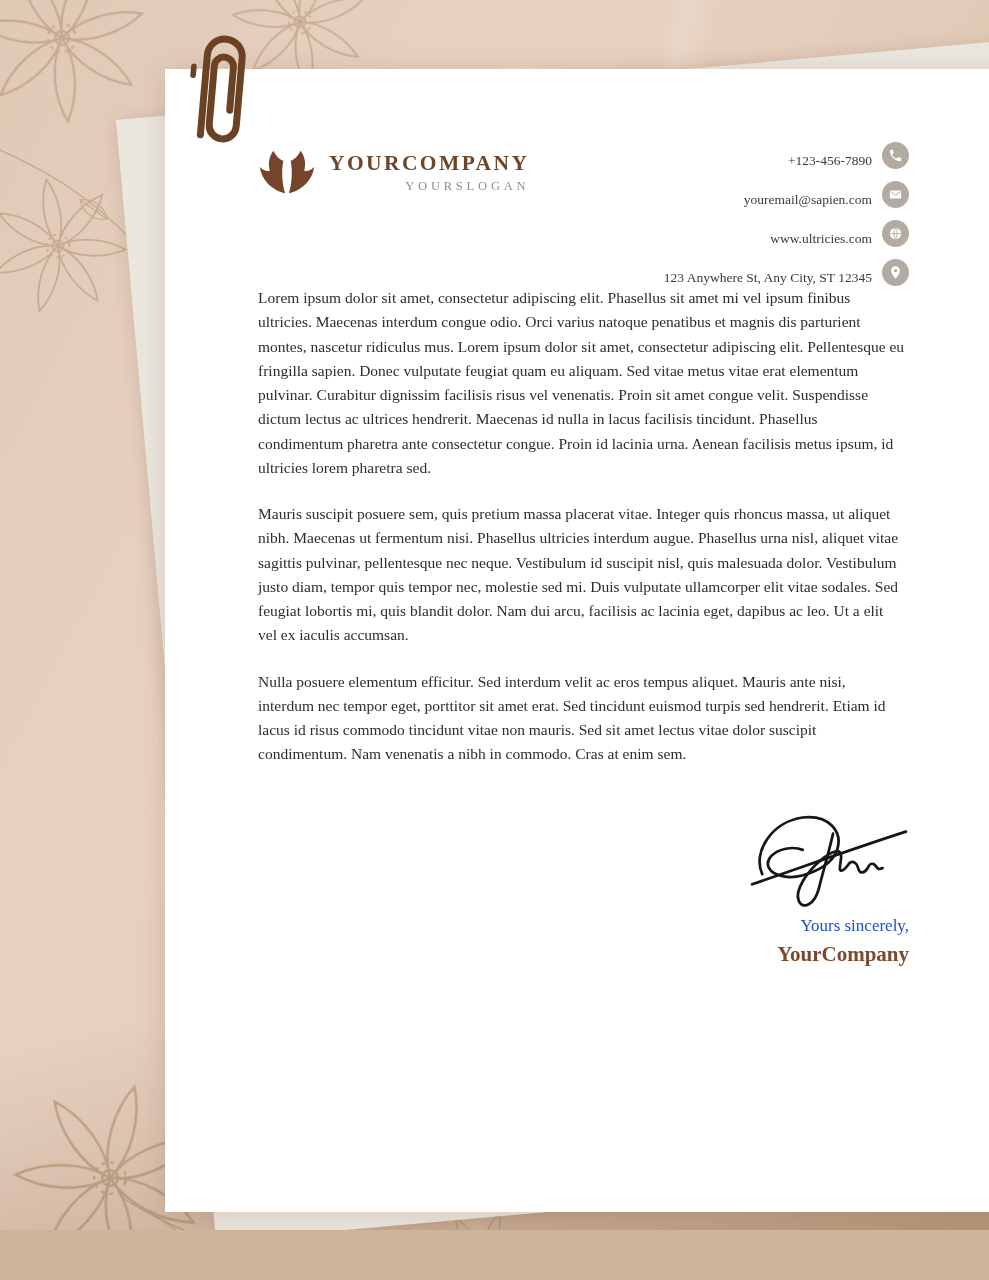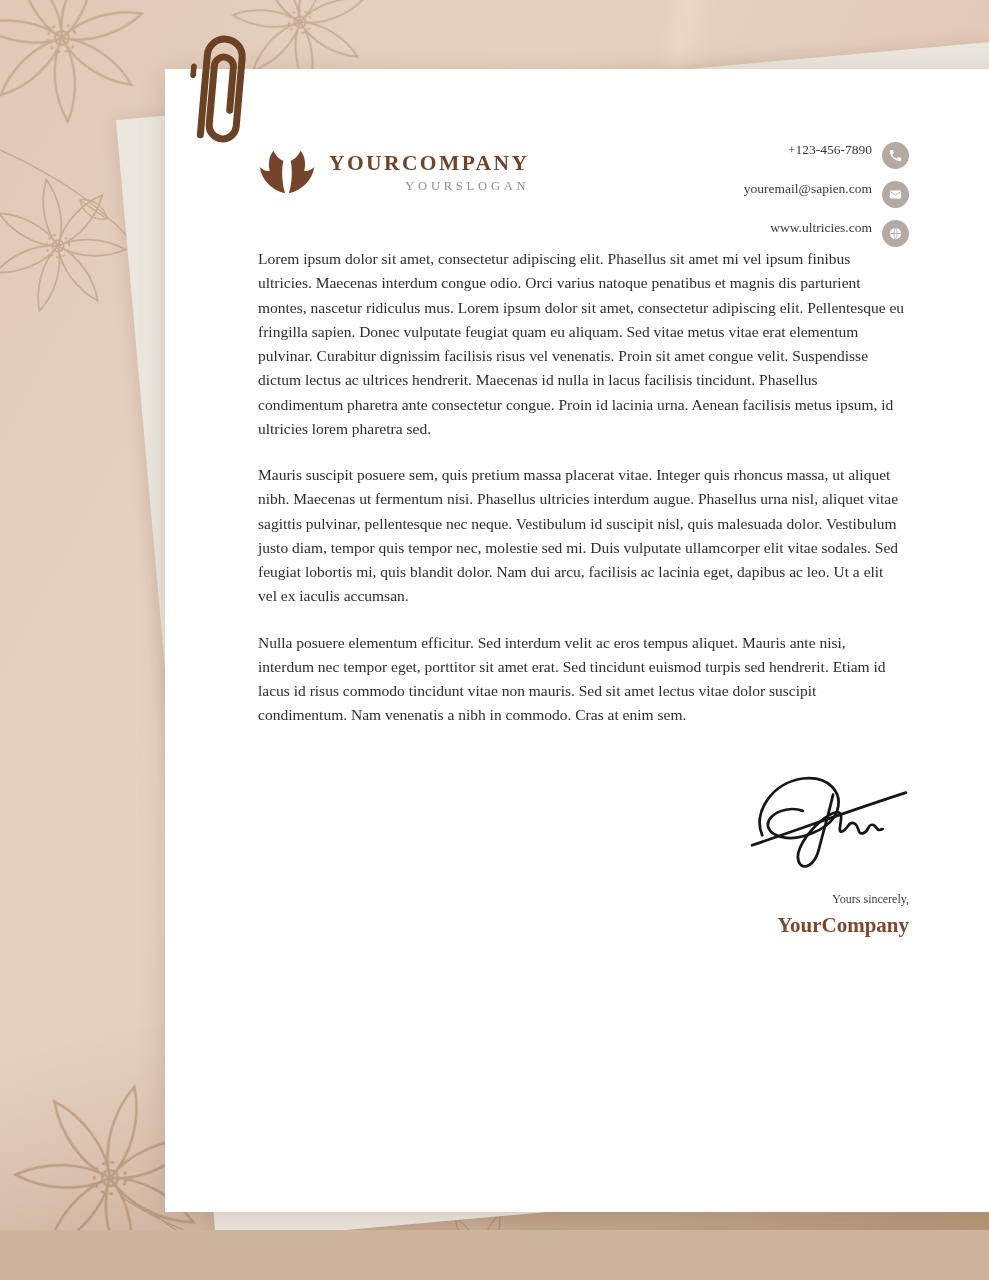--- a/index.html
+++ b/index.html
@@ -31,33 +31,33 @@
     background:#ffffff; box-shadow:0 4px 26px rgba(110,80,52,0.20);
   }
   .paper-inner{box-sizing:border-box; width:100%; height:100%; padding:72px 96px 0 93px;}
   
   .header{display:flex; justify-content:space-between; align-items:flex-start;}
   .brand{display:flex; align-items:center; gap:13px; margin-top:8px;}
   .logo-mark{width:58px; height:47px; flex:0 0 auto;}
   .brand-name{font-size:21.5px; font-weight:700; letter-spacing:2.4px; color:#6e452a; line-height:1;}
   .brand-slogan{font-size:12.5px; letter-spacing:3.8px; color:#8d8d8d; margin-top:6px; line-height:1;text-align:right;}
   .contact{display:flex; flex-direction:column; align-items:flex-end; gap:12px; margin-top:1px;}
-  .contact-row{display:flex; align-items:flex-start; gap:10px; font-size:13.5px; color:#3a3a3a; white-space:nowrap;}
+  .contact-row{display:flex; align-items:flex-end; gap:10px; font-size:13.5px; color:#3a3a3a; white-space:nowrap;}
   .icon-circle{
     width:27px; height:27px; border-radius:50%; background:#b3aba2;
     display:flex; align-items:center; justify-content:center; flex:0 0 auto;
   }
   .icon-circle svg{width:15px; height:15px; display:block;}
   
   .greeting{margin:54px 0 22px 0; font-size:27px; font-weight:700; color:#7b4a2e; letter-spacing:0.3px;}
   .para{margin:0 4px 22px 0; font-size:15.5px; line-height:1.565; color:#2d2d2d;}
   
   .signoff{display:flex; flex-direction:column; align-items:flex-end; margin-top:44px;}
   .signature-svg{width:172px; height:102px; margin-right:-7px;}
-  .closing{font-size:12px; color:#404040; margin-top:18px;}
+  .closing{font-size:17px; color:#1d4ed8; margin-top:3px;}
   .signer{font-size:21px; font-weight:700; color:#7b4a2e; margin-top:6px;}
   
   .paperclip{position:absolute; left:183px; top:28px; width:72px; height:124px; transform:rotate(5deg);}
 </style>
 </head>
 <body>
 
 <div class="stage">
 
   <div class="backdrop">
@@ -139,20 +139,29 @@
           </div>
           <div class="contact-row">
             <span>www.ultricies.com</span>
             <span class="icon-circle">
               <svg viewBox="0 0 24 24">
                   <circle cx="12" cy="12" r="9" fill="#ffffff"></circle>
                   <path d="M3.5 12h17M12 3.2c3.2 2.6 3.2 15 0 17.6c-3.2-2.6-3.2-15 0-17.6z" fill="none" stroke="#b3aba2" stroke-width="1.4"></path>
                 </svg>
             </span>
           </div>
+          <div class="contact-row">
+            <span>123 Anywhere St, Any City, ST 12345</span>
+            <span class="icon-circle">
+              <svg viewBox="0 0 24 24">
+                  <path fill="#ffffff" d="M12 2C8.1 2 5 5.1 5 9c0 5.2 7 13 7 13s7-7.8 7-13c0-3.9-3.1-7-7-7z"></path>
+                  <circle cx="12" cy="9" r="2.6" fill="#b3aba2"></circle>
+                </svg>
+            </span>
+          </div>
         </div>
       </div>
 
 
       <p class="para">Lorem ipsum dolor sit amet, consectetur adipiscing elit. Phasellus sit amet mi vel ipsum finibus ultricies. Maecenas interdum congue odio. Orci varius natoque penatibus et magnis dis parturient montes, nascetur ridiculus mus. Lorem ipsum dolor sit amet, consectetur adipiscing elit. Pellentesque eu fringilla sapien. Donec vulputate feugiat quam eu aliquam. Sed vitae metus vitae erat elementum pulvinar. Curabitur dignissim facilisis risus vel venenatis. Proin sit amet congue velit. Suspendisse dictum lectus ac ultrices hendrerit. Maecenas id nulla in lacus facilisis tincidunt. Phasellus condimentum pharetra ante consectetur congue. Proin id lacinia urna. Aenean facilisis metus ipsum, id ultricies lorem pharetra sed.</p>
       <p class="para">Mauris suscipit posuere sem, quis pretium massa placerat vitae. Integer quis rhoncus massa, ut aliquet nibh. Maecenas ut fermentum nisi. Phasellus ultricies interdum augue. Phasellus urna nisl, aliquet vitae sagittis pulvinar, pellentesque nec neque. Vestibulum id suscipit nisl, quis malesuada dolor. Vestibulum justo diam, tempor quis tempor nec, molestie sed mi. Duis vulputate ullamcorper elit vitae sodales. Sed feugiat lobortis mi, quis blandit dolor. Nam dui arcu, facilisis ac lacinia eget, dapibus ac leo. Ut a elit vel ex iaculis accumsan.</p>
       <p class="para">Nulla posuere elementum efficitur. Sed interdum velit ac eros tempus aliquet. Mauris ante nisi, interdum nec tempor eget, porttitor sit amet erat. Sed tincidunt euismod turpis sed hendrerit. Etiam id lacus id risus commodo tincidunt vitae non mauris. Sed sit amet lectus vitae dolor suscipit condimentum. Nam venenatis a nibh in commodo. Cras at enim sem.</p>
 
       <div class="signoff">
         <svg class="signature-svg" viewBox="0 0 170 100" fill="none" stroke="#161616" stroke-width="2.7" stroke-linecap="round" stroke-linejoin="round">

